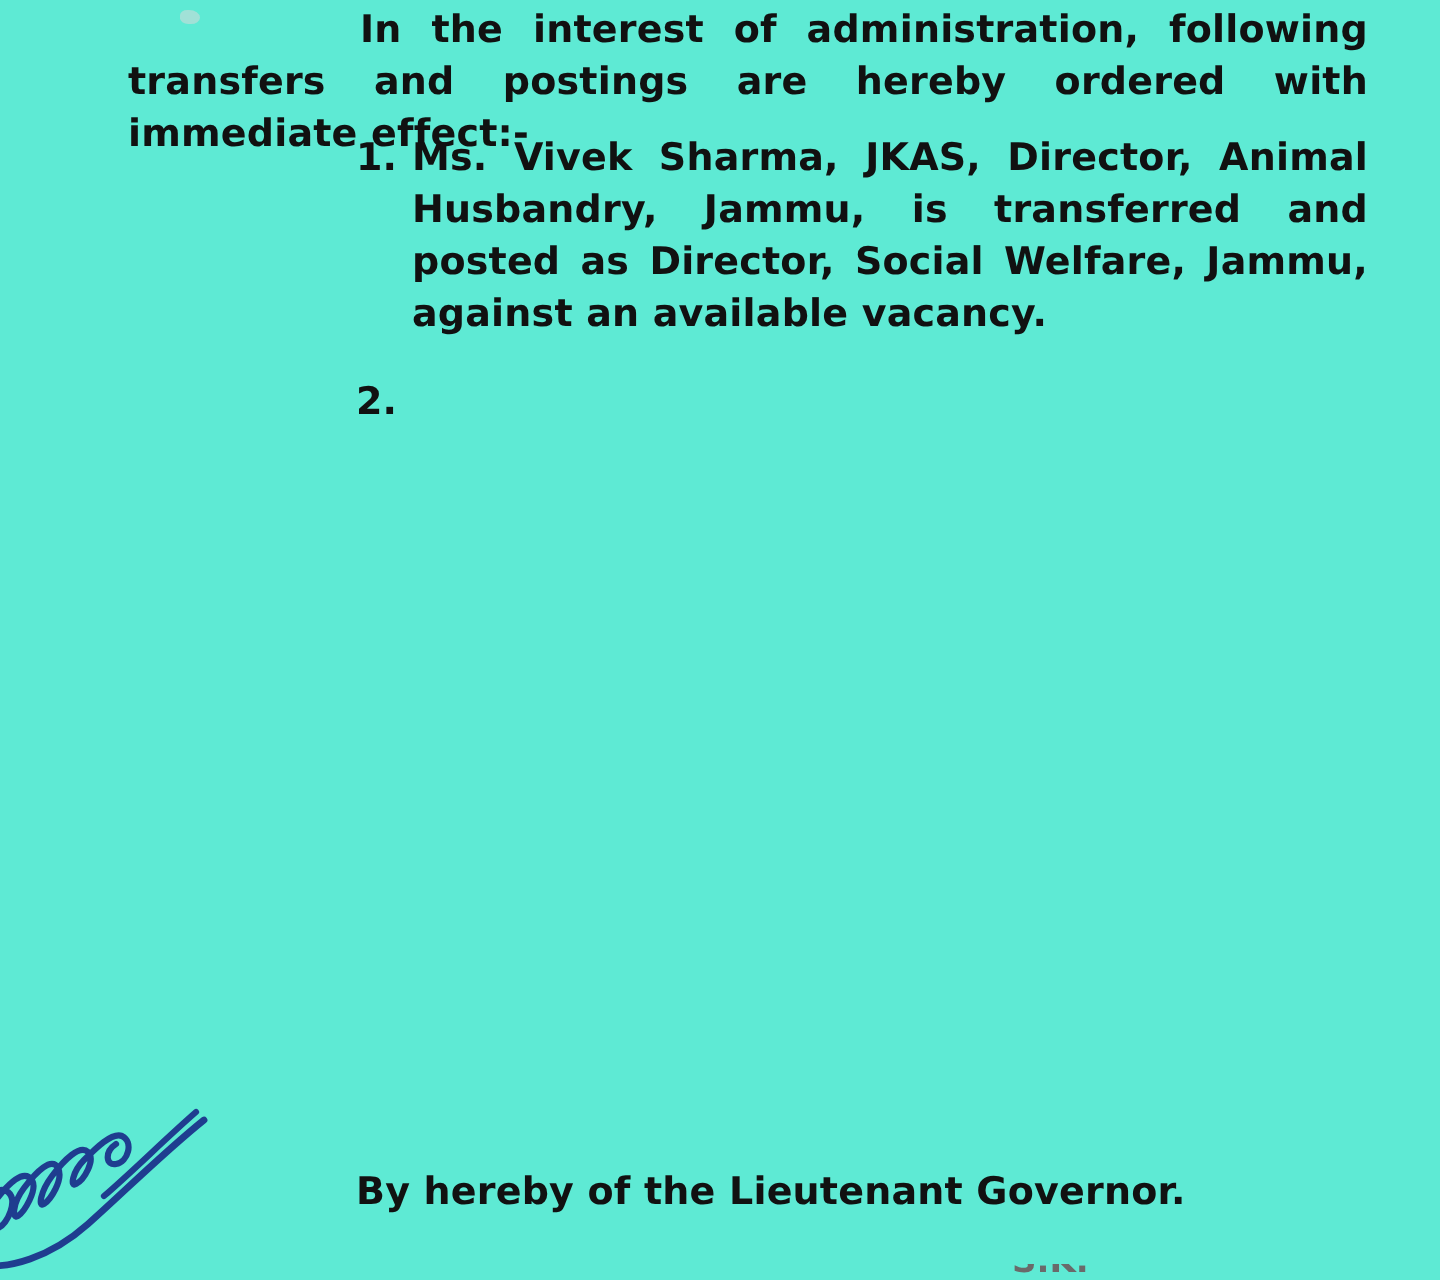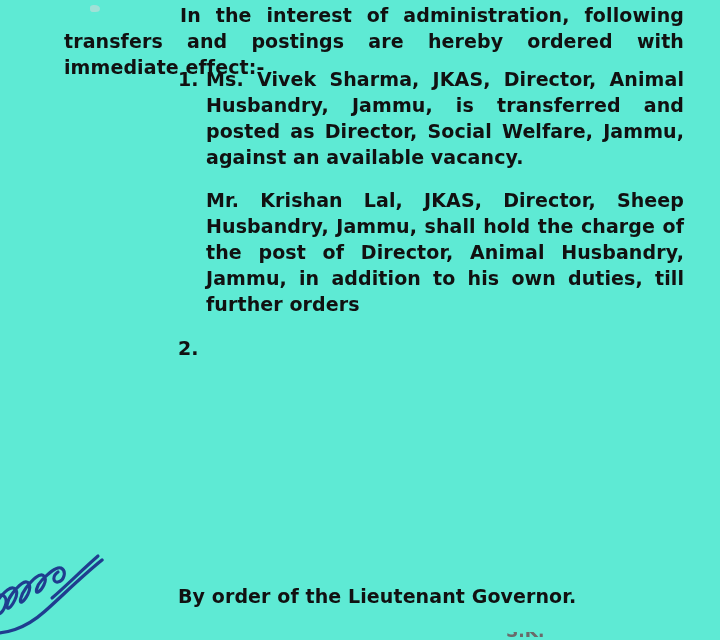--- a/index.html
+++ b/index.html
@@ -123,30 +123,29 @@
 
   <div class="smudge"></div>
 
   <div class="intro">In the interest of administration, following transfers and postings are hereby ordered with immediate effect:-</div>
 
   <div class="list">
 
     <div class="item">
       <span class="item-num">1.</span>
       <p class="para">Ms. Vivek Sharma, JKAS, Director, Animal Husbandry, Jammu, is transferred and posted as Director, Social Welfare, Jammu, against an available vacancy.</p>
-      <p class="para">Mr. Krishan Lal, JKAS, Director, Sheep Husbandry, Jammu, shall hold the charge of the post of Director, Animal Husbandry, Jammu, in addition to his own duties, till further orders</p>
     </div>
 
     <div class="item">
       <span class="item-num">2.</span>
     </div>
 
   </div>
 
-  <div class="closing">By order of the Lieutenant Governor.</div>
+  <div class="closing">By hereby of the Lieutenant Governor.</div>
 
   <svg class="signature" viewBox="0 0 130 100">
     <g fill="none" stroke="#1f3d8f" stroke-linecap="round" stroke-linejoin="round">
       <path d="M6 72 C12 60, 16 52, 22 56 C27 60, 22 72, 17 74 C12 76, 10 68, 16 60
                C22 52, 30 44, 34 50 C37 55, 30 66, 27 68 C24 70, 24 62, 30 54
                C36 46, 44 38, 47 44 C50 50, 43 60, 40 62 C37 64, 38 56, 44 48
                C50 40, 58 32, 62 36 C66 40, 60 50, 56 52 C53 54, 54 46, 60 40
                C66 34, 74 26, 79 28 C85 31, 82 41, 76 42 C71 43, 70 36, 76 32" stroke-width="3.1"></path>
       <path d="M4 92 C22 96, 44 88, 62 72 C80 56, 100 36, 120 20" stroke-width="3.4"></path>
       <path d="M70 58 C84 46, 100 30, 116 16" stroke-width="3.1"></path>

